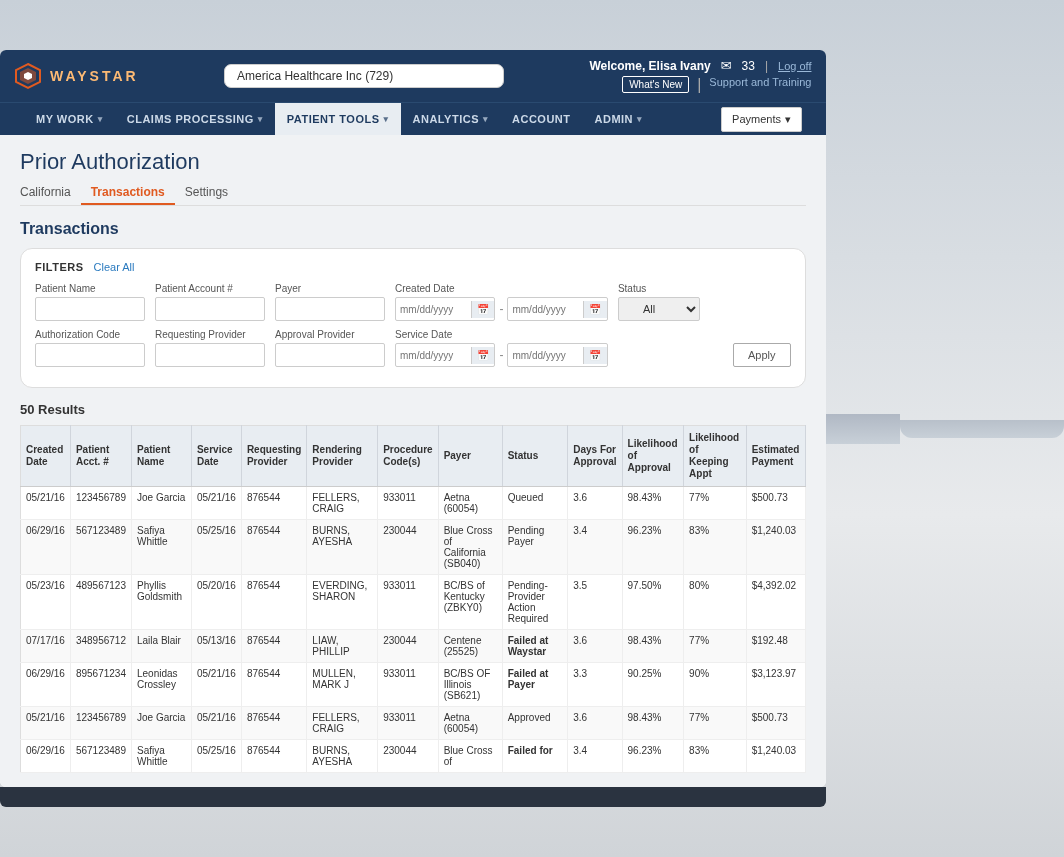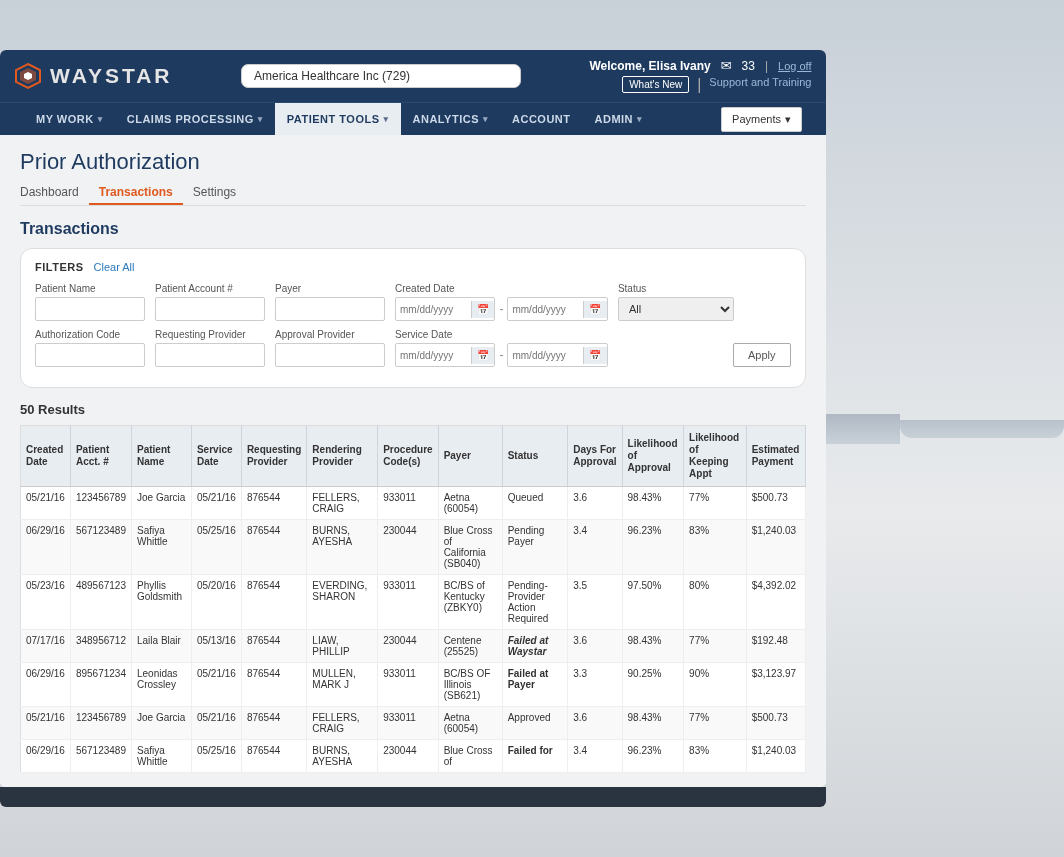--- a/index.html
+++ b/index.html
@@ -33,22 +33,22 @@
       align-items: center;
       gap: 8px;
     }
 
     .logo-icon {
       width: 28px;
       height: 28px;
     }
 
     .logo-text {
-      color: #e5e5e5;
-      font-size: 21px;
+      color: #fdba74;
+      font-size: 14px;
       font-weight: bold;
       letter-spacing: 3px;
       text-transform: uppercase;
     }
 
     .org-select-wrap {
       flex: 1;
       margin: 0 20px;
       max-width: 280px;
     }
@@ -290,25 +290,25 @@
     }
 
     .date-separator {
       font-size: 12px;
       color: #888;
     }
 
     .status-select {
       border: 1px solid #ccc;
       border-radius: 2px;
-      padding: 4px 24px 4px 6px;
+      padding: 4px 24px 4px 20px;
       font-size: 11px;
       color: #333;
       height: 24px;
-      width: 116px;
+      width: 82px;
     }
 
     .apply-btn {
       background: #fff;
       border: 1px solid #aaa;
       border-radius: 2px;
       color: #555;
       font-size: 11px;
       padding: 4px 14px;
       cursor: pointer;
@@ -352,21 +352,21 @@
       padding: 5px 5px;
       border-bottom: 1px solid #eee;
       border-right: 1px solid #eee;
       color: #333;
       font-size: 10px;
       vertical-align: top;
     }
 
     .data-table tbody tr:nth-child(even) { background: #f9f9f9; }
 
-    .status-failed-waystar { color: #cc3300; font-weight: bold; font-style: italic; }
+    .status-failed-waystar { color: #cc3300; font-weight: bold; }
     .status-failed-payer { color: #cc3300; font-weight: bold; }
     .status-normal { color: #333; }
     .status-failed-small { color: #cc3300; font-weight: bold; }
 
     
     .stand-neck {
       width: 100px;
       height: 30px;
       background: linear-gradient(180deg, #b0b8c4 0%, #c8d0d8 100%);
       margin: 0 auto;
@@ -453,21 +453,21 @@
       <button class="payments-btn">
         <span>Payments</span>
         <span>▾</span>
       </button>
     </div>
 
     <div class="page-content">
       <h1 class="page-title">Prior Authorization</h1>
 
       <div class="breadcrumb-tabs">
-        <a class="breadcrumb-tab" href="#">Dashboard</a>
+        <a class="breadcrumb-tab" href="#">California</a>
         <a class="breadcrumb-tab active" href="#">Transactions</a>
         <a class="breadcrumb-tab" href="#">Settings</a>
       </div>
 
       <div class="section-title">Transactions</div>
 
       <div class="filters-box">
         <div class="filters-header">
           <span class="filters-label">FILTERS</span>
           <a class="clear-all-link" href="#">Clear All</a>

